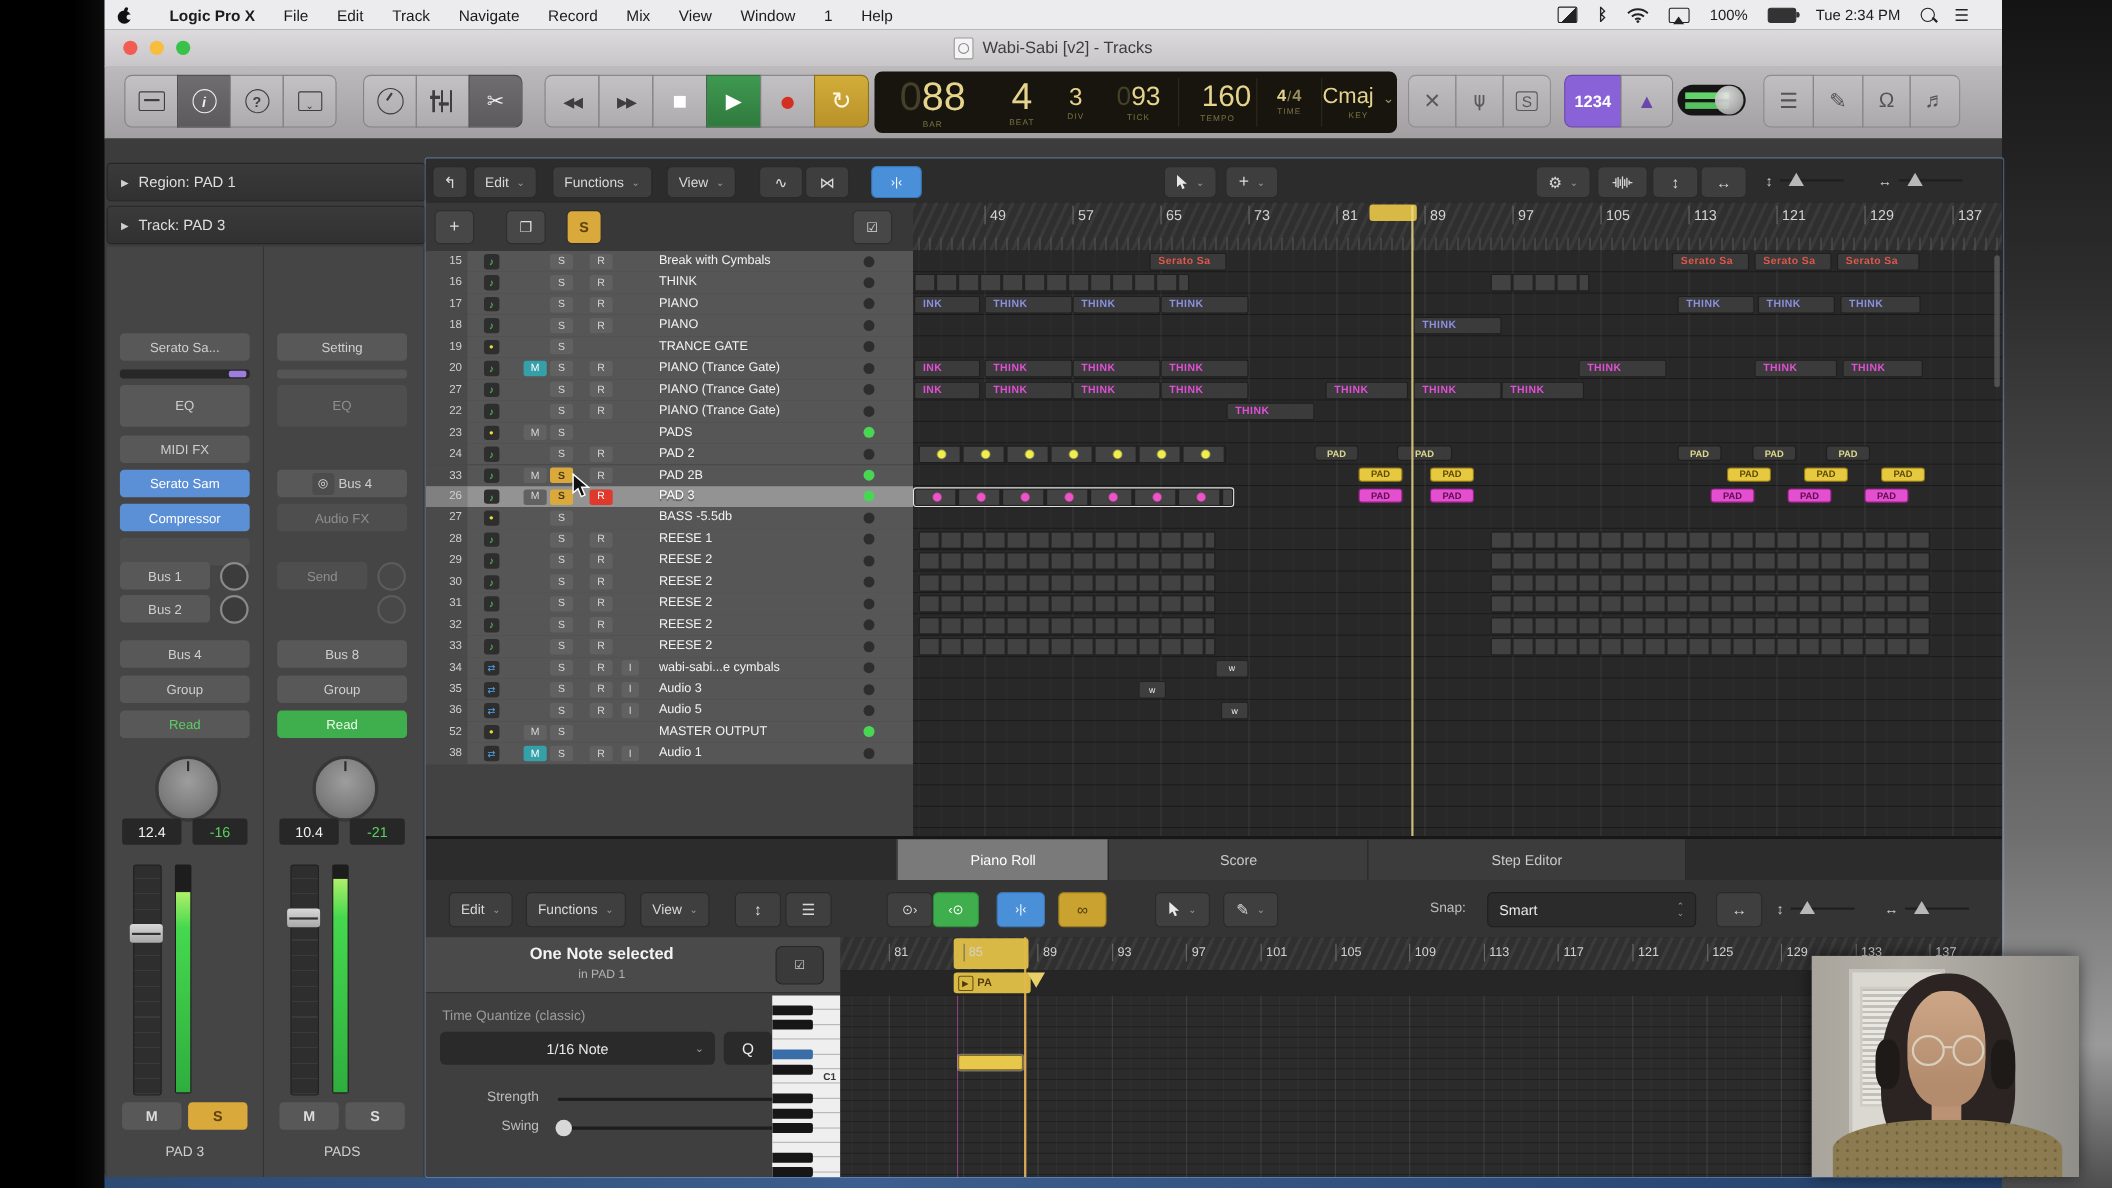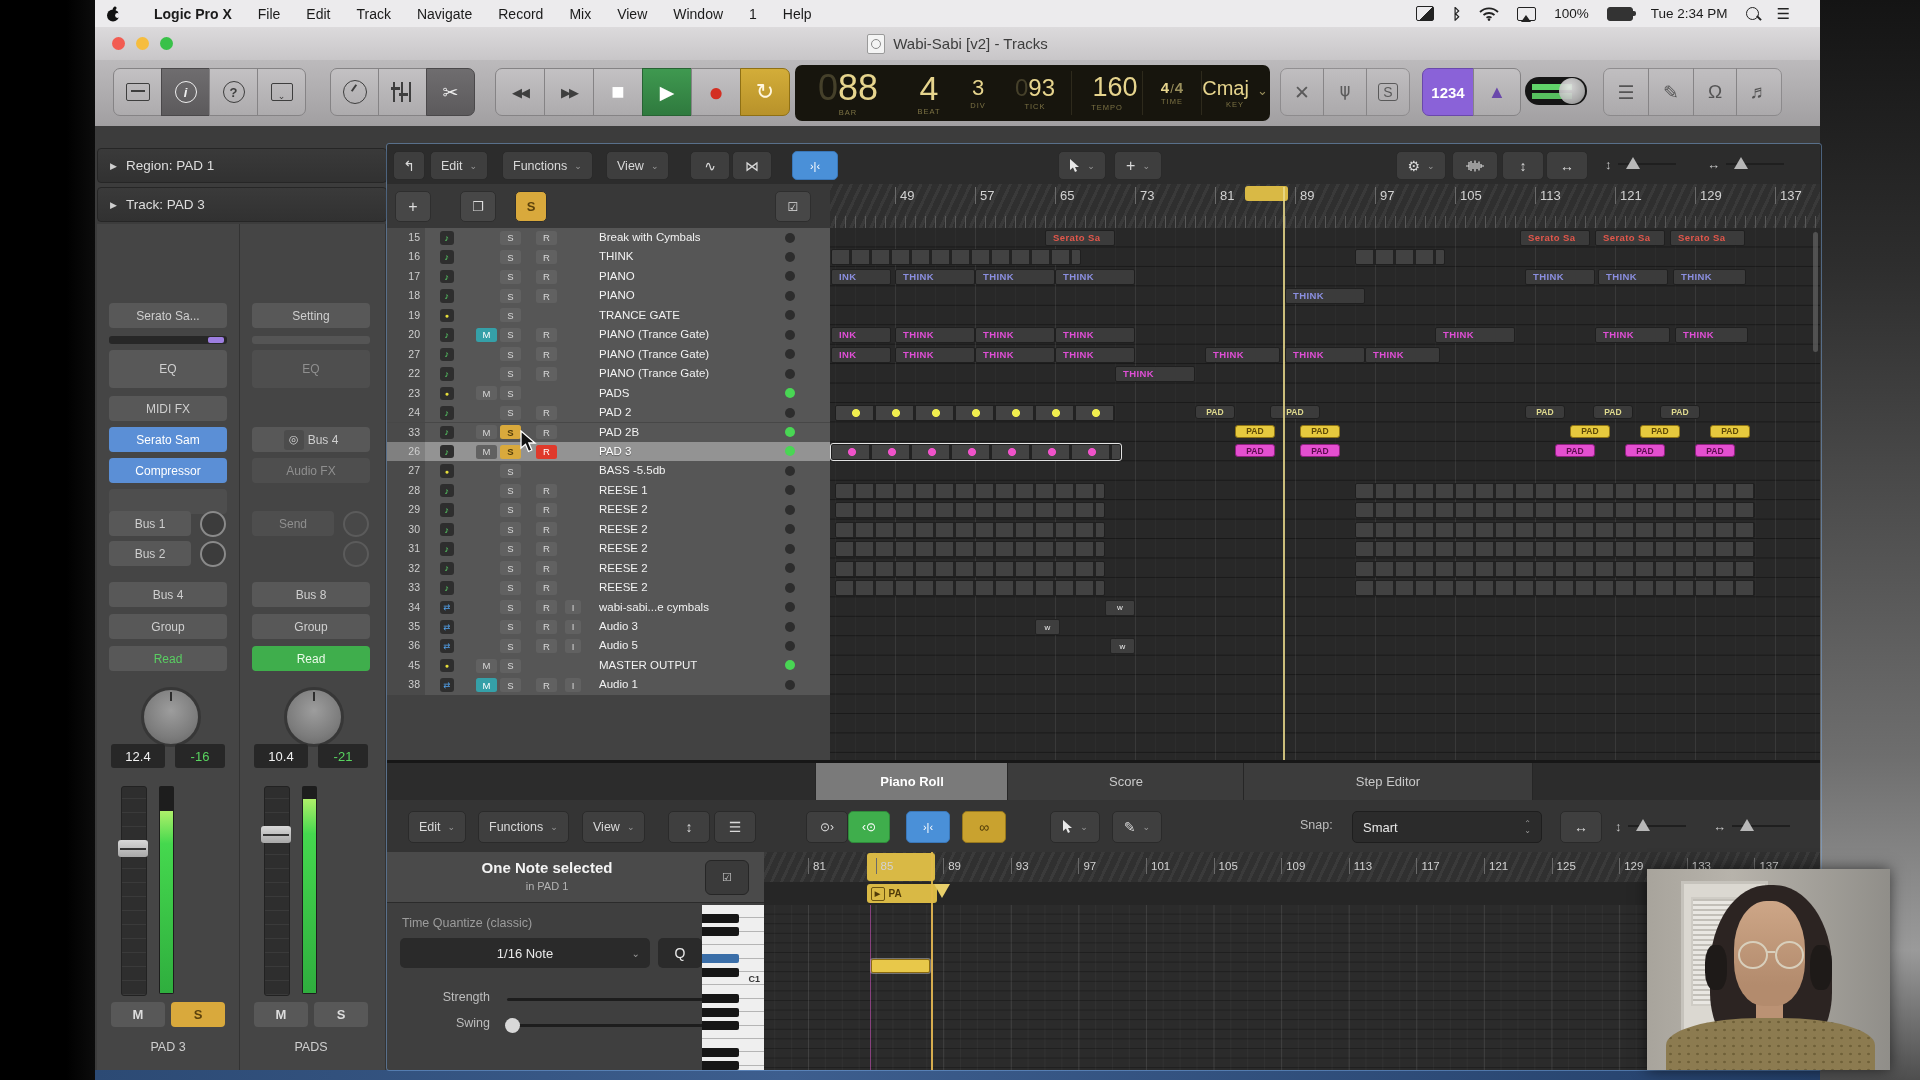--- a/index.html
+++ b/index.html
@@ -190,21 +190,21 @@
   .rp-yellow{background:#e6c93e;color:#5f4a08;border:1px solid #8f7414;}
   .rp-pink{background:#e44fd0;color:#5c0c4e;border:1px solid #8f1f80;}
   .rw{background:#3e3e3e;border:1px solid #222;color:#eee;font-size:8px;display:flex;align-items:center;justify-content:center;}
   #playhead-main{position:absolute;left:1283px;top:187px;width:2px;height:573px;background:#e8d88a;opacity:.85;z-index:30;}
   #arr-scroll{position:absolute;left:1813px;top:232px;width:5px;height:120px;background:#6d6d6d;border-radius:3px;opacity:.6;}
   
   #editor-sep{position:absolute;left:387px;top:760px;width:1433px;height:3px;background:#171717;}
   #ed-tabs{position:absolute;left:387px;top:763px;width:1433px;height:37px;background:#2c2c2c;border-bottom:1px solid #1e1e1e;}
   .edtab{position:absolute;top:0;height:37px;display:flex;align-items:center;justify-content:center;
     font-size:13px;color:#c9c9c9;background:#3c3c3c;border-right:1px solid #262626;border-left:1px solid #262626;}
-  .edtab.active{background:#7a7a7a;color:#fff;font-weight:bold;}
+  .edtab.active{background:#7a7a7a;color:#fff;}
   #ed-toolbar{position:absolute;left:387px;top:800px;width:1433px;height:52px;background:#343434;border-bottom:1px solid #222;}
   .ebtn{position:absolute;top:11px;height:30px;background:#3f3f3f;border:1px solid #2a2a2a;border-radius:5px;
     display:flex;align-items:center;justify-content:center;gap:7px;color:#d9d9d9;font-size:12.5px;padding:0 10px;}
   .ebtn.icon{padding:0;font-size:14px;}
   .ebtn.green{background:#3fae4c;border-color:#2f8a3a;color:#fff;}
   .ebtn.blue{background:#4a90d8;border-color:#3a77b8;color:#fff;}
   .ebtn.gold{background:#c9a22f;border-color:#97781e;color:#4f3a08;}
   #snap-label{position:absolute;top:18px;color:#bdbdbd;font-size:12.5px;}
   #snap-dd{position:absolute;top:11px;height:30px;background:#2b2b2b;border:1px solid #1e1e1e;border-radius:5px;
     color:#e8e8e8;font-size:13px;display:flex;align-items:center;justify-content:space-between;padding:0 10px;}
@@ -798,21 +798,21 @@
       <div class="trow" style="top: 408.45px;">
         <div class="tnum">36</div>
         <div class="tic audio">⇄</div>
         <div class="tb s">S</div>
         <div class="tb r">R</div>
         <div class="tb i">I</div>
         <div class="tname">Audio 5</div>
         <div class="tmeter"></div>
       </div>
       <div class="trow" style="top: 427.9px;">
-        <div class="tnum">45</div>
+        <div class="tnum">52</div>
         <div class="tic inst">●</div>
         <div class="tb m">M</div>
         <div class="tb s">S</div>
         <div class="tname">MASTER OUTPUT</div>
         <div class="tmeter on"></div>
       </div>
       <div class="trow" style="top: 447.35px; padding-left: 40px;">
         <div class="tnum">38</div>
         <div class="tic audio">⇄</div>
         <div class="tb m on">M</div>

